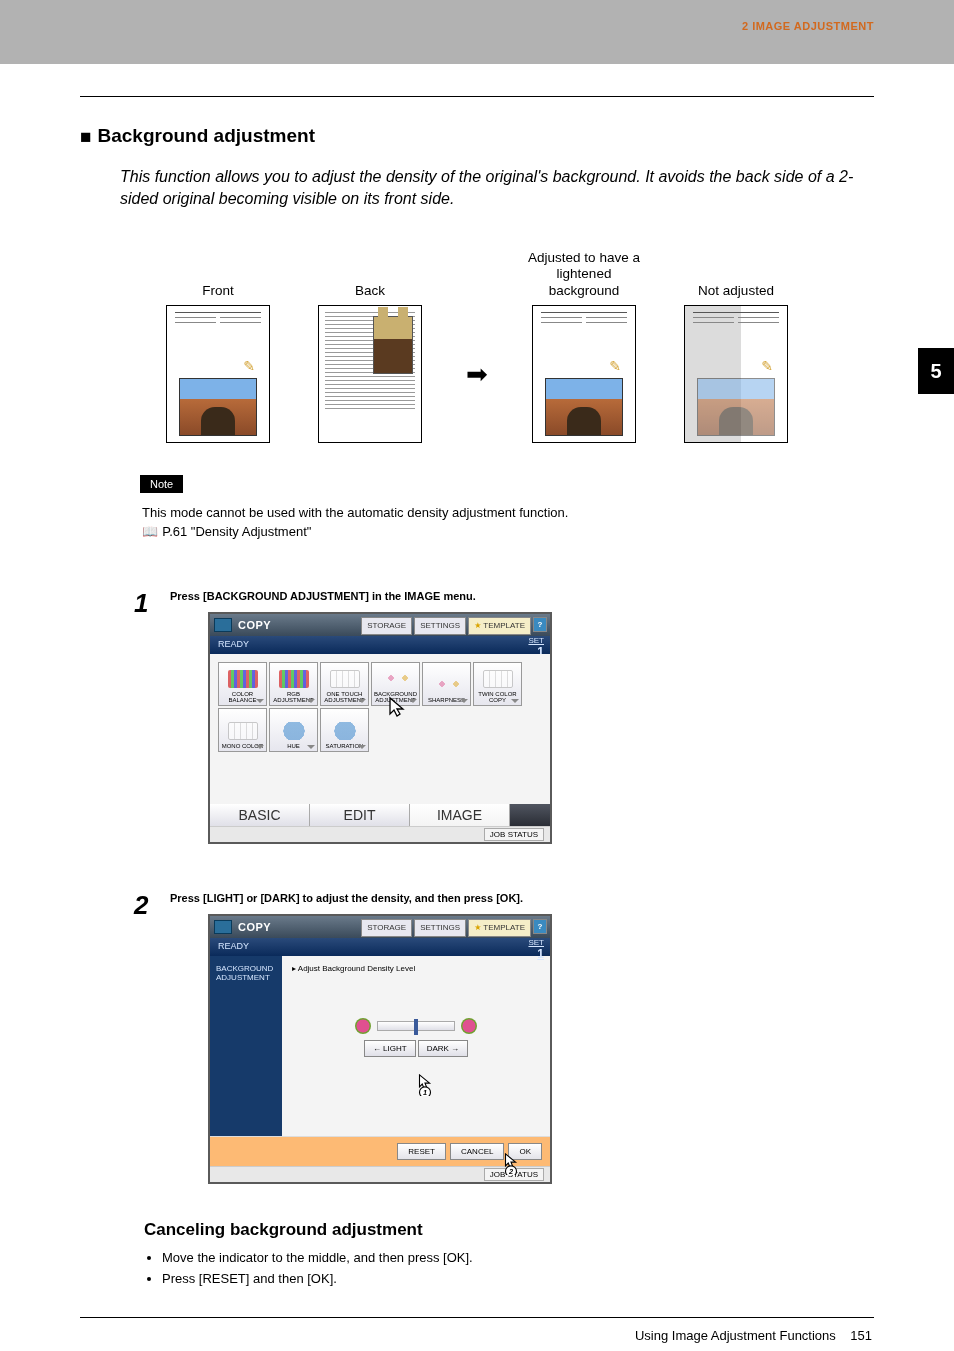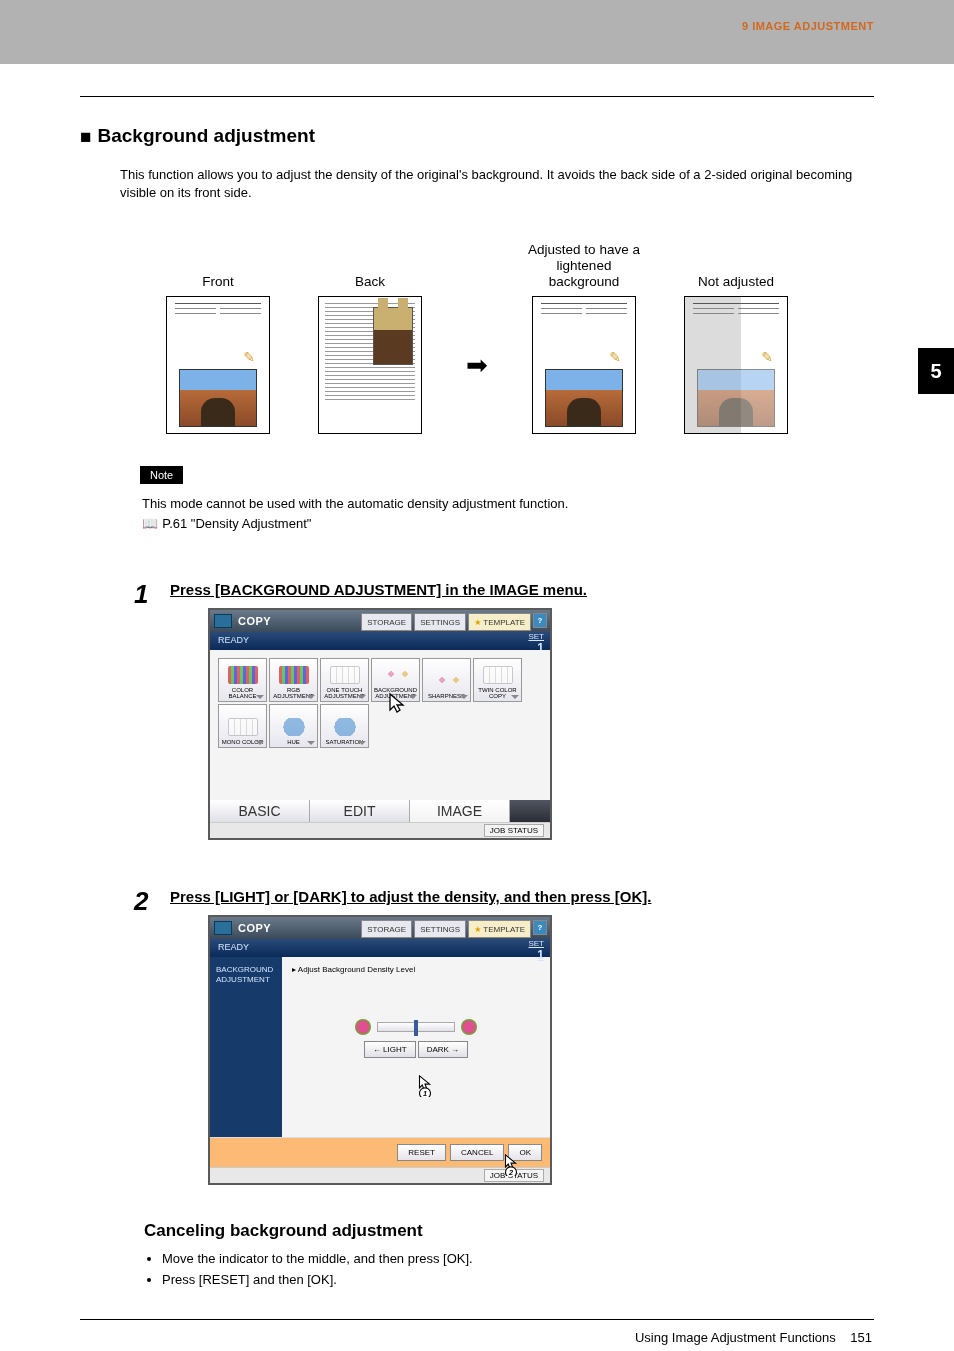--- a/index.html
+++ b/index.html
@@ -18,21 +18,21 @@
     top: 20px;
     color: #d2691e;
     font-weight: bold;
     font-size: 11px;
     letter-spacing: 0.5px;
   }
   .page-body { padding: 12px 80px 30px 80px; margin-top: 20px; }
   .hr-thin { border: none; border-top: 1px solid #000; margin: 0 0 28px 0; }
   .section-title { font-size: 19px; font-weight: bold; margin-bottom: 18px; }
   .section-title .sq { font-size: 19px; vertical-align: -1px; margin-right: 6px; }
-  .intro-text { margin-left: 40px; line-height: 1.4; font-size: 13px; }
+  .intro-text { margin-left: 40px; line-height: 1.4; font-size: 16px; font-style: italic; }
   .diagram-row { display: flex; justify-content: center; gap: 32px; margin: 28px 0 20px 0; align-items: flex-end; }
   .diag-col { display: flex; flex-direction: column; align-items: center; width: 120px; }
   .diag-col.arrow-col { width: 30px; }
   .diag-label { text-align: center; font-size: 13.5px; height: 60px; display: flex; align-items: flex-end; justify-content: center; margin-bottom: 6px; line-height: 1.2; }
   .docpage {
     width: 104px; height: 138px; border: 1px solid #000; background: #fff; padding: 6px 8px;
     display: flex; flex-direction: column; gap: 4px; position: relative;
   }
   .docpage .hr1 { border-top: 1px solid #555; }
   .docpage .txtrow { display: flex; gap: 4px; }
@@ -64,21 +64,21 @@
     position: absolute; right: 0; top: 348px; width: 36px; height: 46px;
     background: #000; color: #fff; display:flex; align-items:center; justify-content:center;
     font-size: 20px; font-weight: bold;
   }
   .note-box { display:inline-block; background:#000; color:#fff; font-size:11px; padding:3px 10px; margin-left:60px; margin-top:12px; }
   .note-text { margin: 10px 0 0 62px; font-size: 13px; line-height: 1.5; }
   .book-icon { font-size: 13px; margin-right: 4px; }
   .step { display: flex; gap: 14px; margin: 48px 0 0 54px; }
   .step-num { font-size: 26px; font-weight: bold; font-style: italic; line-height: 1; width: 22px; }
   .step-content { flex: 1; }
-  .step-title { font-weight: bold; font-size: 15px; margin-bottom: 10px; text-decoration: underline; }
+  .step-title { font-weight: bold; font-size: 11px; margin-bottom: 10px; }
   .step-title.smallpad { margin-bottom: 10px; }
 
   
   .lcd { width: 344px; border: 2px solid #5a5a5a; background: #fff; font-size: 9px; margin-left: 38px; }
   .lcd-top { display:flex; align-items:center; background: linear-gradient(180deg,#6a7a8a,#3a4a5a); height:22px; color:#fff; position:relative; }
   .lcd-top-icon { width:18px; height:14px; background:#2a6e9a; margin-left:4px; border:1px solid #0a3a5a; }
   .lcd-top-title { font-weight:bold; font-size:11px; margin-left:6px; letter-spacing:0.5px; }
   .lcd-top-btns { position:absolute; right:3px; top:3px; display:flex; gap:2px; }
   .lcd-top-btns div { height:15px; border:1px solid #888; background:#e8e8f0; font-size:8px; display:flex; align-items:center; justify-content:center; padding:8px 5px; color:#333; }
   .lcd-top-btns div.tpl { background:#f5eec8; }
@@ -122,21 +122,21 @@
   .bullets { margin-left: 78px; font-size:13px; line-height:1.6; }
   .bullets li { list-style-type: disc; margin-left: 4px; }
 
   .footer-hr { border:none; border-top:1px solid #000; margin: 28px 0 10px 0; }
   .footer-line { text-align:right; font-size:13px; padding-right:2px; }
 </style>
 </head>
 <body>
 
 <div class="top-gray">
-  <div class="chapter-header">9 IMAGE ADJUSTMENT</div>
+  <div class="chapter-header">2 IMAGE ADJUSTMENT</div>
 </div>
 
 <div class="chapter-tab">5</div>
 
 <div class="page-body">
   <hr class="hr-thin">
 
   <div class="section-title">
     <span class="sq">■</span><span>Background adjustment</span>
   </div>

